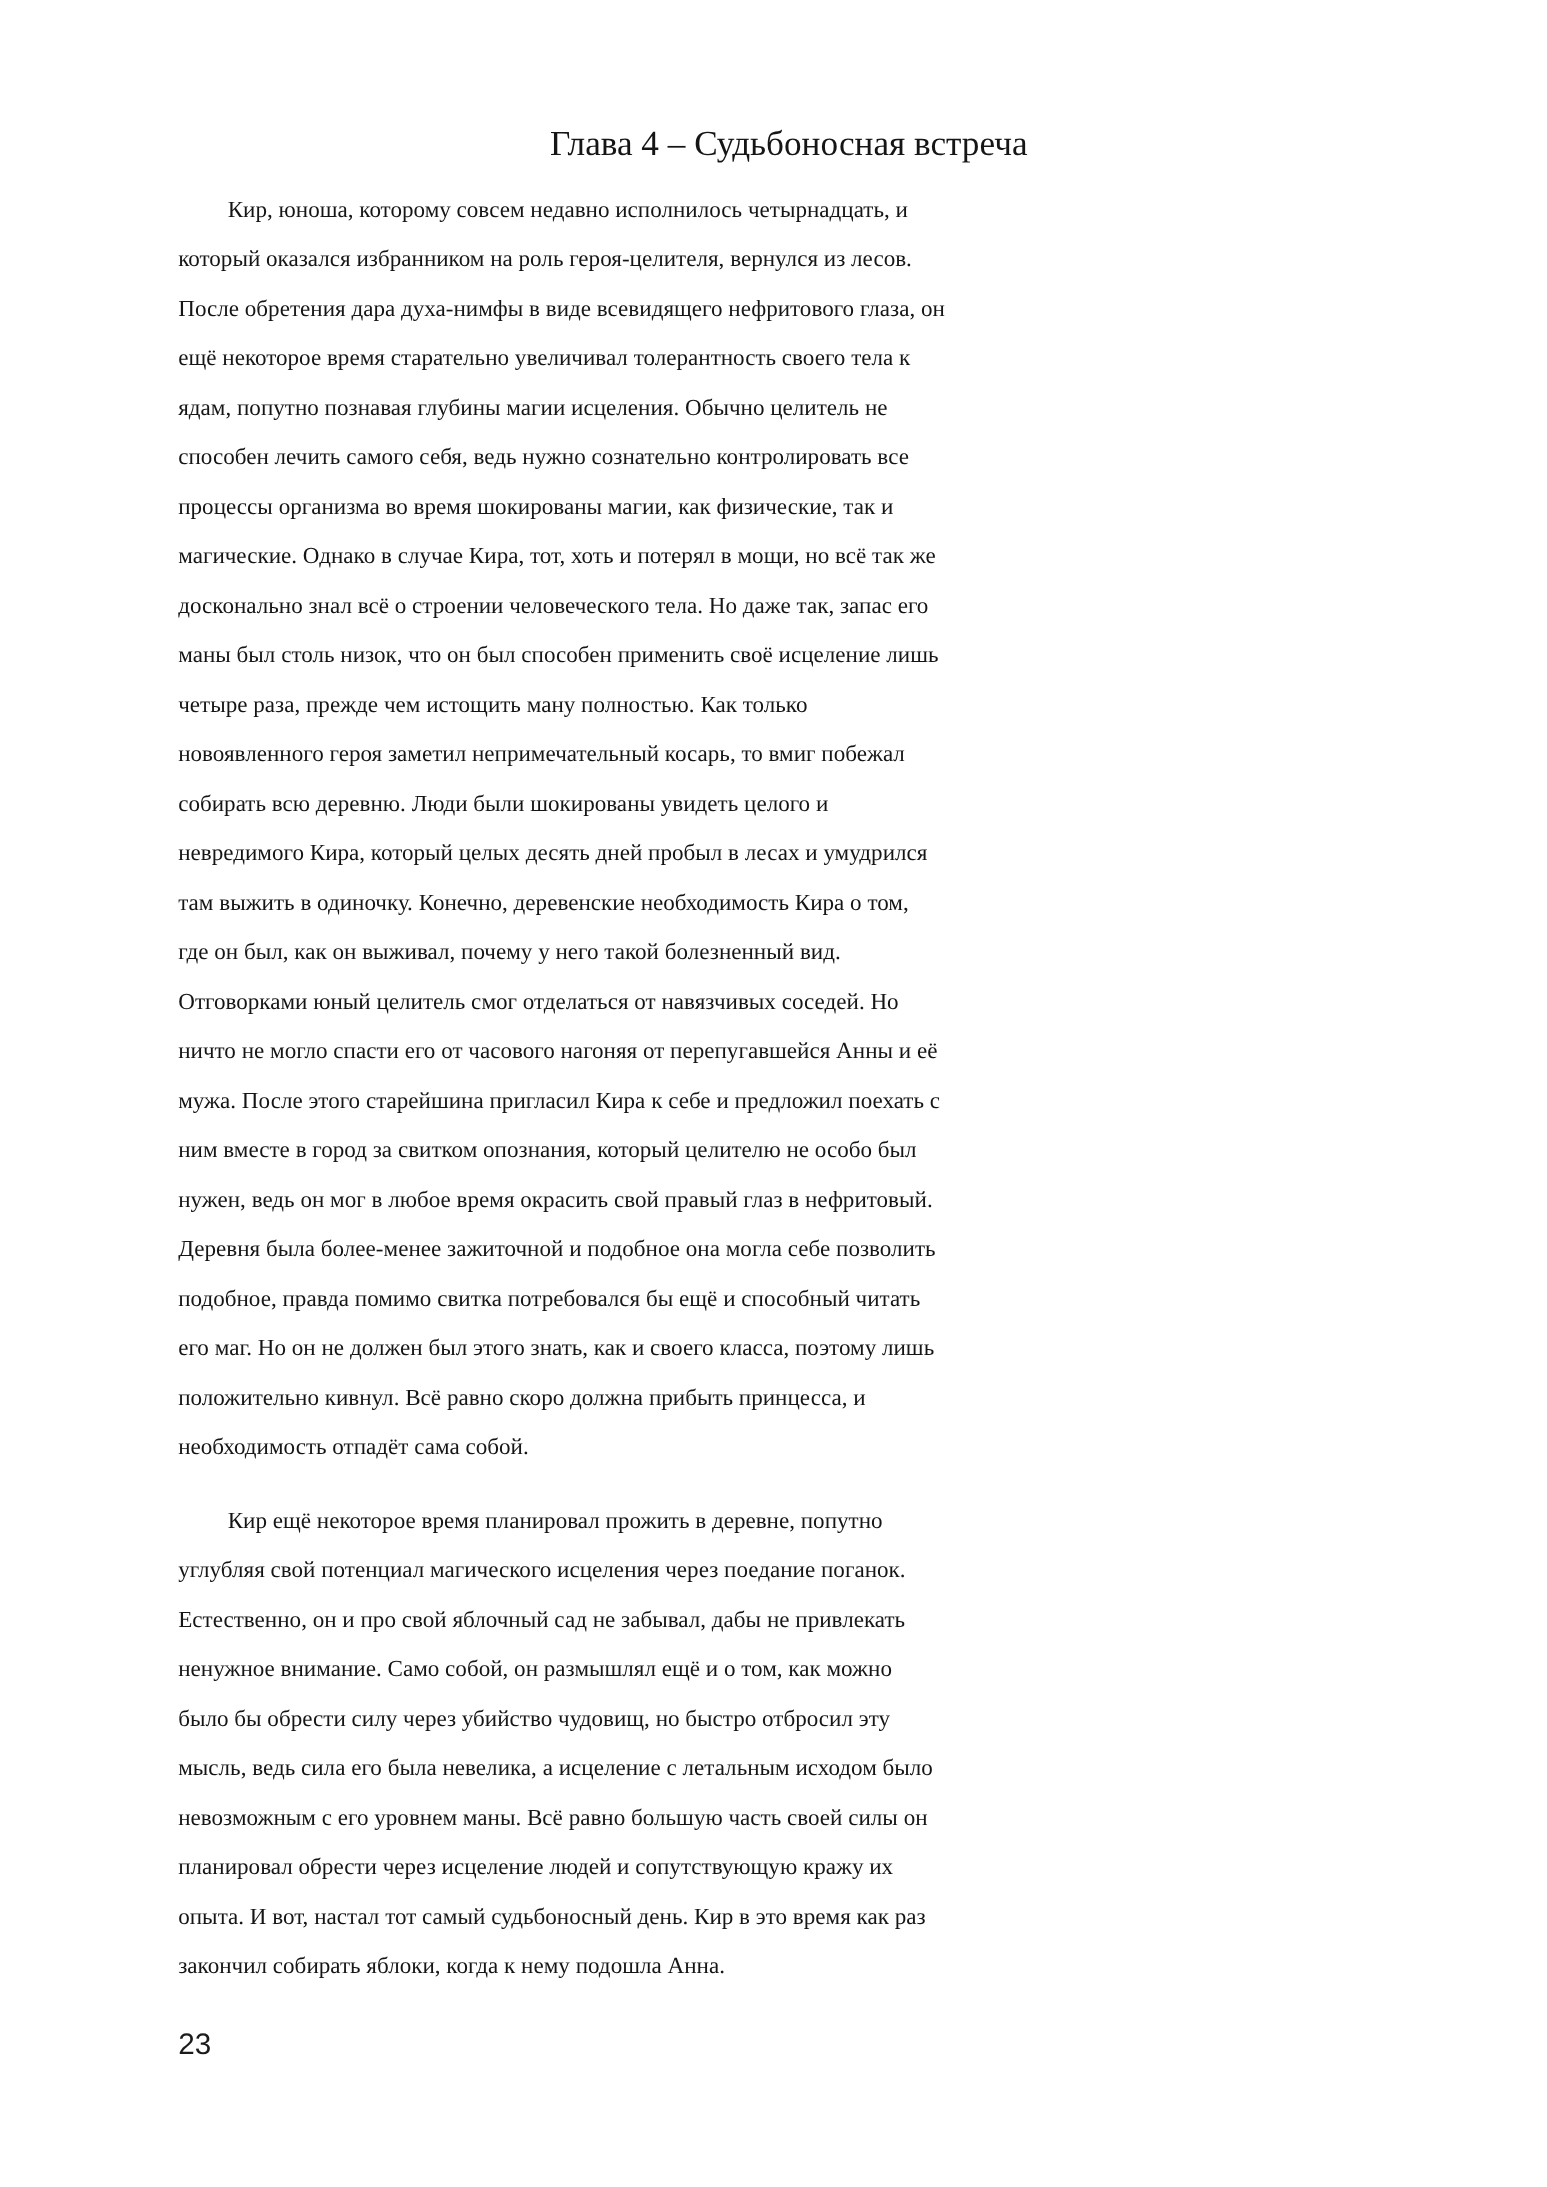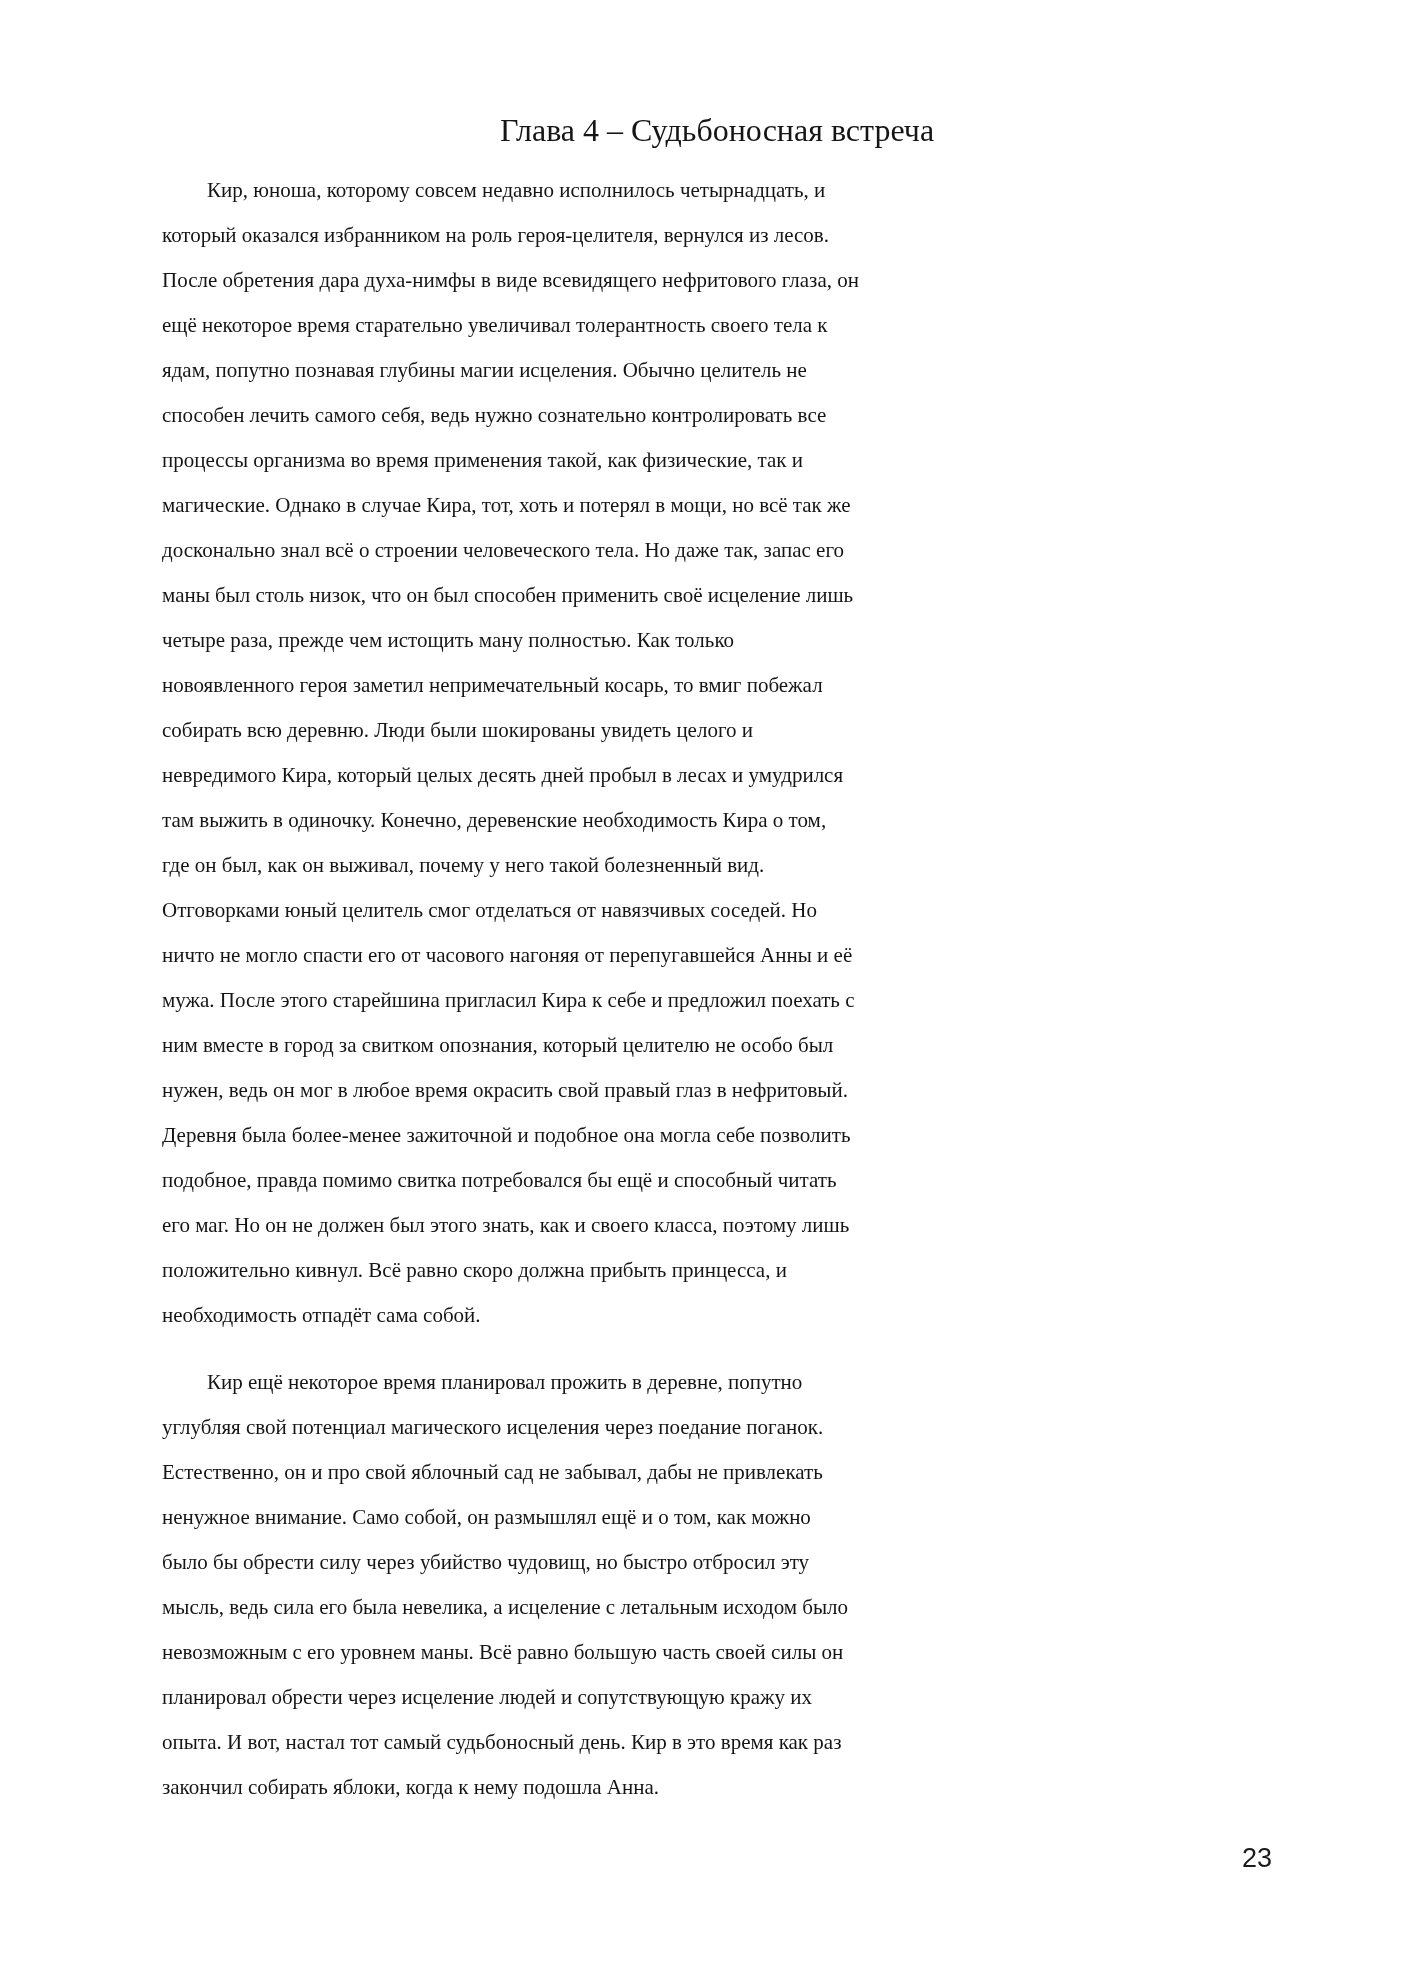--- a/index.html
+++ b/index.html
@@ -42,41 +42,41 @@
     white-space: nowrap;
   }
   .line.indent {
     padding-left: 45px;
   }
   .page-number {
     position: absolute;
     left: 162px;
     width: 1110px;
     top: 1843px;
-    text-align: right;
+    text-align: left;
     font-family: "Liberation Sans", "DejaVu Sans", sans-serif;
     font-size: 27px;
     color: #1b1b1b;
   }
 </style>
 </head>
 <body>
 
 <div class="page">
   <div class="content">
     <h1 class="title">Глава 4 – Судьбоносная встреча</h1>
     <div id="paragraphs">
         <div class="para">
           <div class="line indent">Кир, юноша, которому совсем недавно исполнилось четырнадцать, и</div>
           <div class="line">который оказался избранником на роль героя-целителя, вернулся из лесов.</div>
           <div class="line">После обретения дара духа-нимфы в виде всевидящего нефритового глаза, он</div>
           <div class="line">ещё некоторое время старательно увеличивал толерантность своего тела к</div>
           <div class="line">ядам, попутно познавая глубины магии исцеления. Обычно целитель не</div>
           <div class="line">способен лечить самого себя, ведь нужно сознательно контролировать все</div>
-          <div class="line">процессы организма во время применения такой, как физические, так и</div>
+          <div class="line">процессы организма во время шокированы магии, как физические, так и</div>
           <div class="line">магические. Однако в случае Кира, тот, хоть и потерял в мощи, но всё так же</div>
           <div class="line">досконально знал всё о строении человеческого тела. Но даже так, запас его</div>
           <div class="line">маны был столь низок, что он был способен применить своё исцеление лишь</div>
           <div class="line">четыре раза, прежде чем истощить ману полностью. Как только</div>
           <div class="line">новоявленного героя заметил непримечательный косарь, то вмиг побежал</div>
           <div class="line">собирать всю деревню. Люди были шокированы увидеть целого и</div>
           <div class="line">невредимого Кира, который целых десять дней пробыл в лесах и умудрился</div>
           <div class="line">там выжить в одиночку. Конечно, деревенские необходимость Кира о том,</div>
           <div class="line">где он был, как он выживал, почему у него такой болезненный вид.</div>
           <div class="line">Отговорками юный целитель смог отделаться от навязчивых соседей. Но</div>

